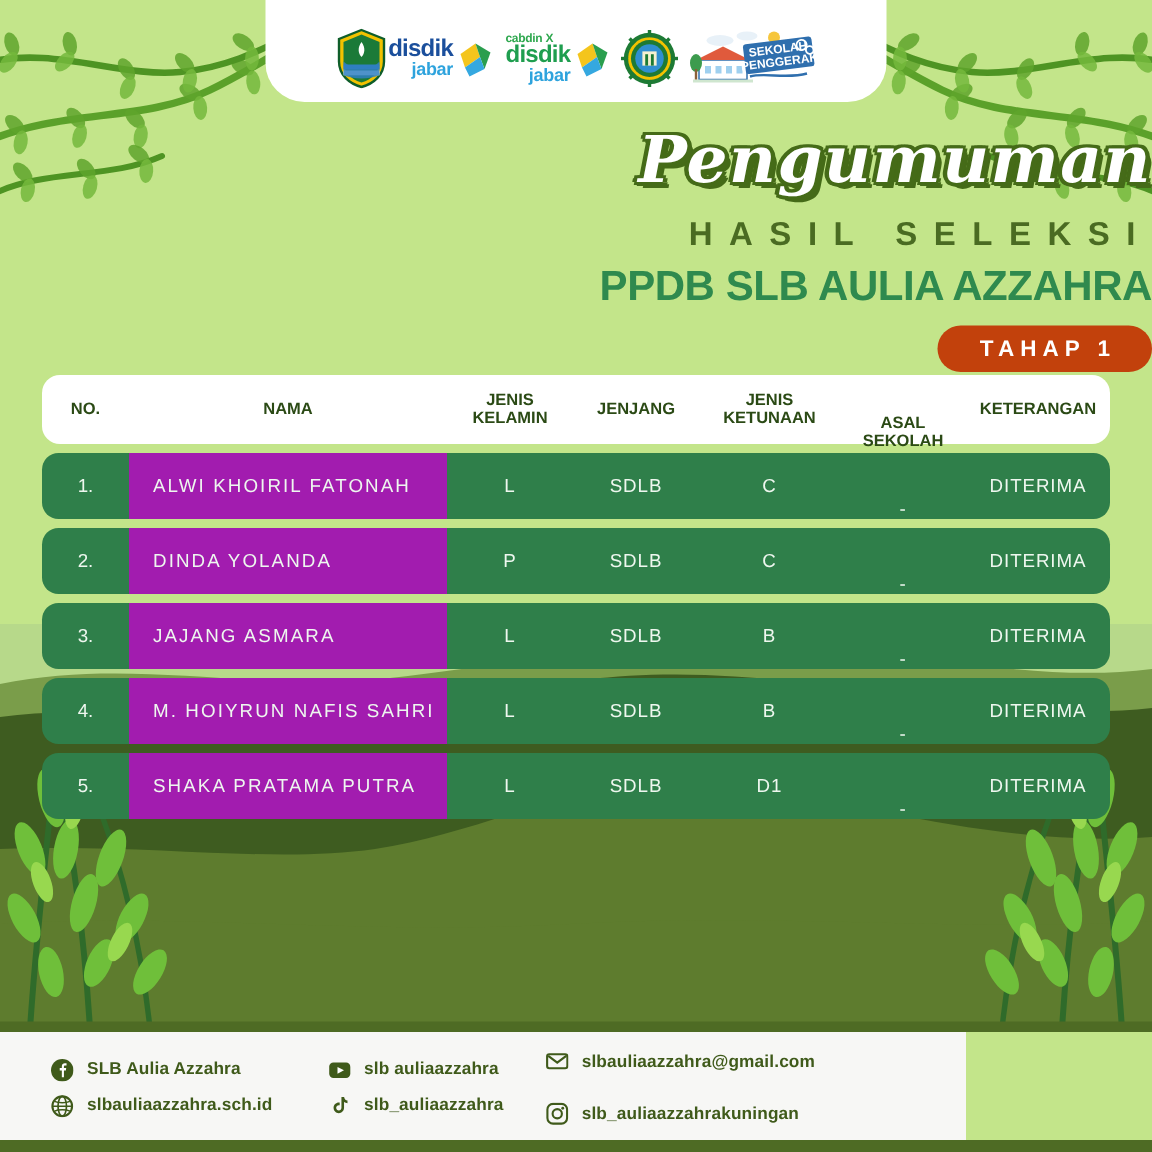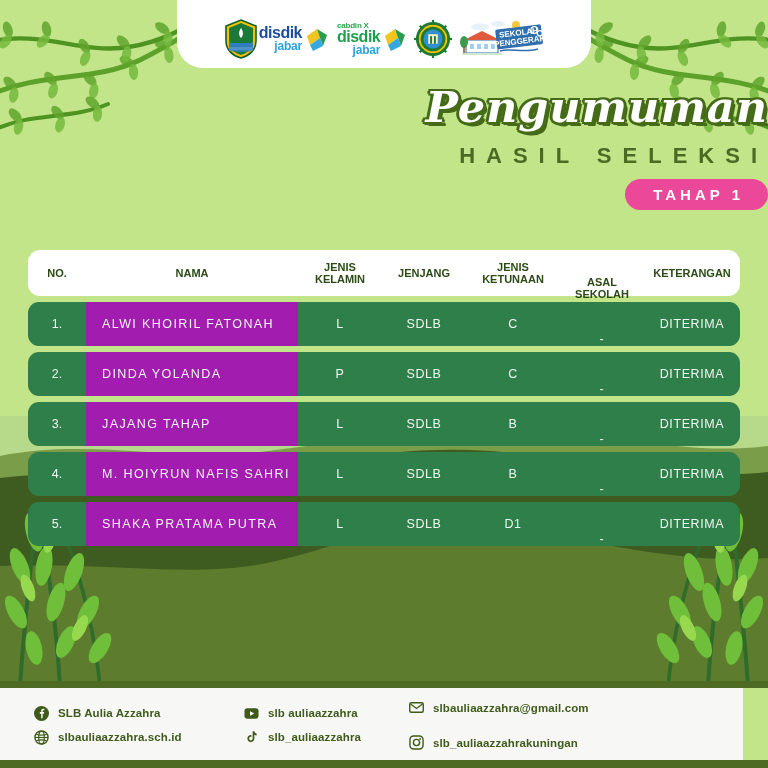--- a/index.html
+++ b/index.html
@@ -52,21 +52,21 @@
   .t-hasil {
     font-size: 22px; font-weight: 700; color: #4a6b22;
     letter-spacing: 11px; margin-top: 14px; padding-left: 9px;
   }
   .t-ppdb {
     font-size: 28px; font-weight: 800; color: #2f8a4e;
     letter-spacing: -0.3px; margin-top: 6px;
   }
   .tahap {
     display: inline-block; margin-top: 10px;
-    background: #ec4899; color: #ffffff;
+    background: #c2410c; color: #ffffff;
     font-size: 15px; font-weight: 700; letter-spacing: 4px;
     padding: 7px 24px 7px 28px; border-radius: 20px;
   }
 
   
   .table-wrap { position: absolute; top: 250px; left: 28px; width: 712px; z-index: 4; }
   .thead {
     background: #ffffff; border-radius: 12px;
     height: 46px; display: flex; align-items: center;
   }
@@ -95,21 +95,21 @@
   .c-kt   { width: 94px; }
   .c-as   { width: 84px; margin-top: 30px; }
   .c-ket  { width: 96px; }
 
   
   .landscape { position: absolute; bottom: 82px; left: 0; width: 768px; height: 270px; z-index: 2; }
 
   
   .footer-bar-top { position: absolute; bottom: 80px; left: 0; width: 768px; height: 7px; background: #4e6b24; z-index: 6; }
   .footer {
-    position: absolute; bottom: 6px; left: 0; width: 743px; height: 74px;
+    position: absolute; bottom: 6px; left: 0; width: 644px; height: 74px;
     background: #f7f7f5; z-index: 6;
     display: flex; align-items: center; padding: 0 34px;
   }
   .footer-bar-bot { position: absolute; bottom: 0; left: 0; width: 768px; height: 8px; background: #4e6b24; z-index: 7; }
   .fcol { display: flex; flex-direction: column; gap: 9px; }
   .fcol.c1 { width: 210px; }
   .fcol.c2 { width: 165px; }
   .fcol.c3 { width: 280px; gap: 20px; }
   .fitem { display: flex; align-items: center; gap: 9px; }
   .fitem .ftxt { font-size: 11.5px; font-weight: 700; color: #3f5a1a; letter-spacing: 0.1px; }
@@ -304,20 +304,21 @@
         <circle cx="82" cy="18" r="2.6" fill="none" stroke="#ffffff" stroke-width="1.2"></circle>
       </g>
       <path d="M42 33 C52 30 66 35 80 31" stroke="#2f6fae" stroke-width="1.6" fill="none"></path>
     </svg>
   </div>
 </div>
 
 <div class="titles">
   <div class="t-script">Pengumuman</div>
   <div class="t-hasil">HASIL SELEKSI</div>
+  <div class="t-ppdb">PPDB SLB AULIA AZZAHRA</div>
   <div><span class="tahap">TAHAP 1</span></div>
 </div>
 
 <svg class="landscape" viewBox="0 0 768 270" preserveAspectRatio="none">
   <rect x="0" y="0" width="768" height="270" fill="#b7d98a"></rect>
   <path d="M0,40 C90,22 170,46 260,36 C360,25 430,6 520,12 C610,18 690,40 768,30 L768,270 L0,270 Z" fill="#7a9d4a"></path>
   <path d="M0,62 C70,52 130,70 200,66 C300,60 360,30 470,34 C580,38 680,66 768,56 L768,270 L0,270 Z" fill="#3e5c20"></path>
   <path d="M0,150 C100,146 180,160 250,150 C330,138 400,96 470,104 C560,114 660,150 768,142 L768,270 L0,270 Z" fill="#5e7c2e"></path>
   <path d="M0,200 C120,192 240,208 380,200 C520,192 650,206 768,198 L768,270 L0,270 Z" fill="#5e7c2e"></path>
 
@@ -403,21 +404,21 @@
     <div class="cell c-name">DINDA YOLANDA</div>
     <div class="cell c-jk">P</div>
     <div class="cell c-jj">SDLB</div>
     <div class="cell c-kt">C</div>
     <div class="cell c-as">-</div>
     <div class="cell c-ket">DITERIMA</div>
   </div>
 
   <div class="row">
     <div class="cell c-no">3.</div>
-    <div class="cell c-name">JAJANG TAHAP</div>
+    <div class="cell c-name">JAJANG ASMARA</div>
     <div class="cell c-jk">L</div>
     <div class="cell c-jj">SDLB</div>
     <div class="cell c-kt">B</div>
     <div class="cell c-as">-</div>
     <div class="cell c-ket">DITERIMA</div>
   </div>
 
   <div class="row">
     <div class="cell c-no">4.</div>
     <div class="cell c-name">M. HOIYRUN NAFIS SAHRI</div>

